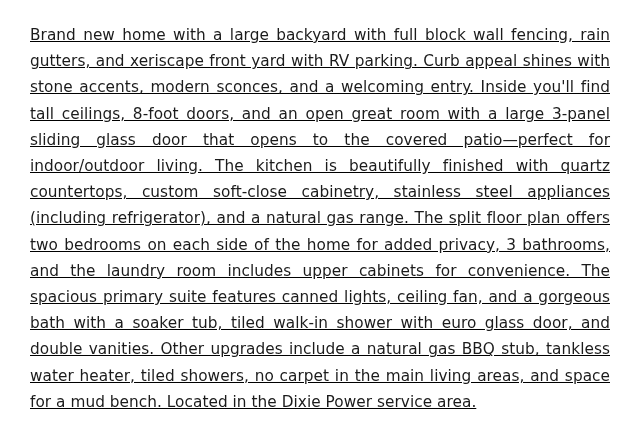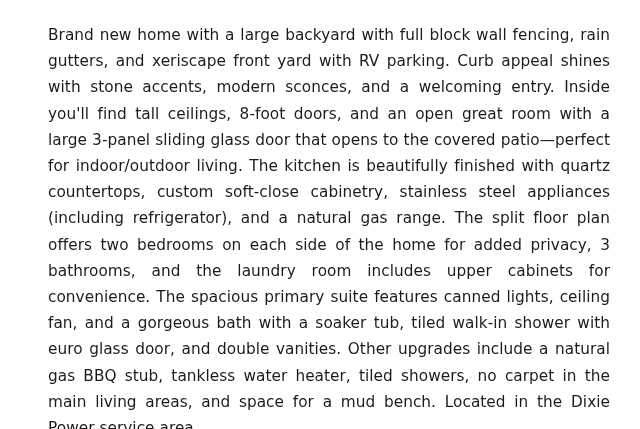--- a/index.html
+++ b/index.html
@@ -10,22 +10,23 @@
     width: 640px;
     height: 429px;
     background: #ffffff;
     font-family: "DejaVu Sans", sans-serif;
     overflow: hidden;
   }
   .page {
     box-sizing: border-box;
     width: 640px;
     height: 429px;
-    padding: 22px 30px 0 48px;
+    padding: 22px 30px 0 30px;
     background: #ffffff;
+    text-decoration: underline;
   }
   .description {
     font-size: 15.3px;
     line-height: 26.2px;
     color: #1b1b1b;
     text-align: justify;
     text-justify: inter-word;
     letter-spacing: 0.05px;
     margin: 0;
   }

